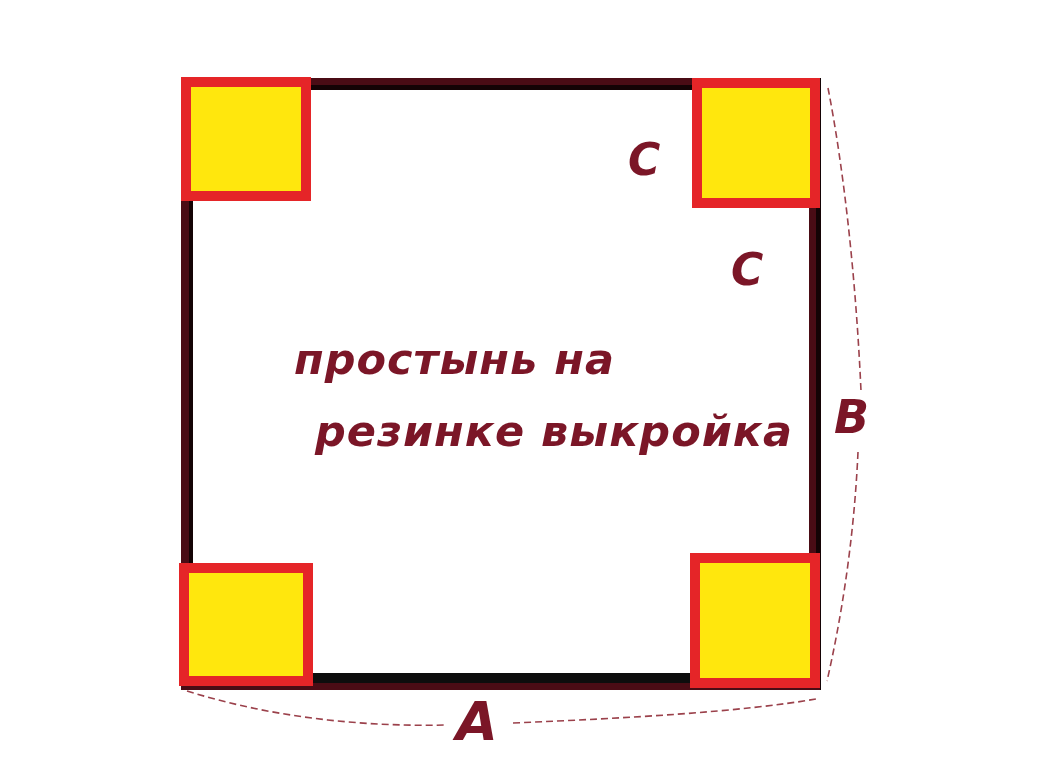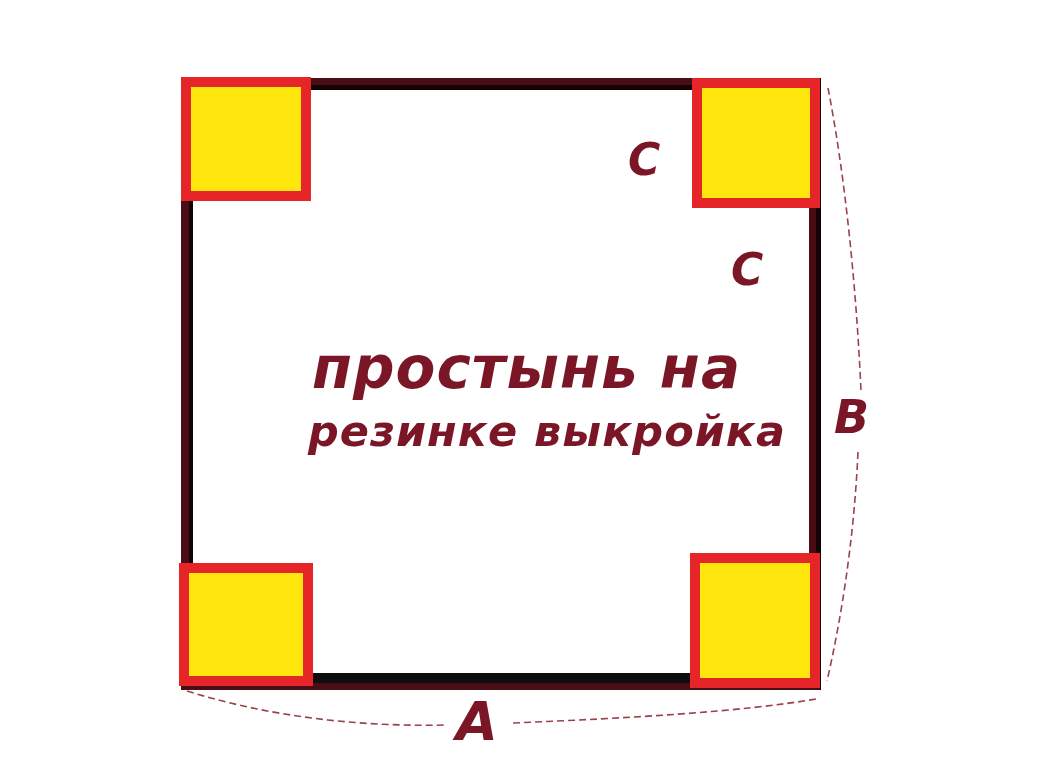--- a/index.html
+++ b/index.html
@@ -46,22 +46,22 @@
   .corner-br { left: 690px; top: 553px; width: 130px; height: 135px; }
   
   .lettering {
     position: absolute; z-index: 4;
     color: #7b1627;
     font-style: italic;
     font-weight: bold;
     white-space: nowrap;
     letter-spacing: 1px;
   }
-  .caption-line1 { left: 312px; top: 334px; font-size: 58px; }
-  .caption-line2 { left: 308px; top: 406px; font-size: 43px; }
+  .caption-line1 { left: 294px; top: 334px; font-size: 43px; }
+  .caption-line2 { left: 315px; top: 406px; font-size: 43px; }
   .label-c-upper { left: 628px; top: 134px; font-size: 44px; }
   .label-c-lower { left: 731px; top: 244px; font-size: 44px; }
   .label-b       { left: 834px; top: 390px; font-size: 46px; }
   .label-a       { left: 456px; top: 690px; font-size: 54px; }
   
   .curves {
     position: absolute; left: 0; top: 0; z-index: 3;
     pointer-events: none;
   }
   .curves path {

